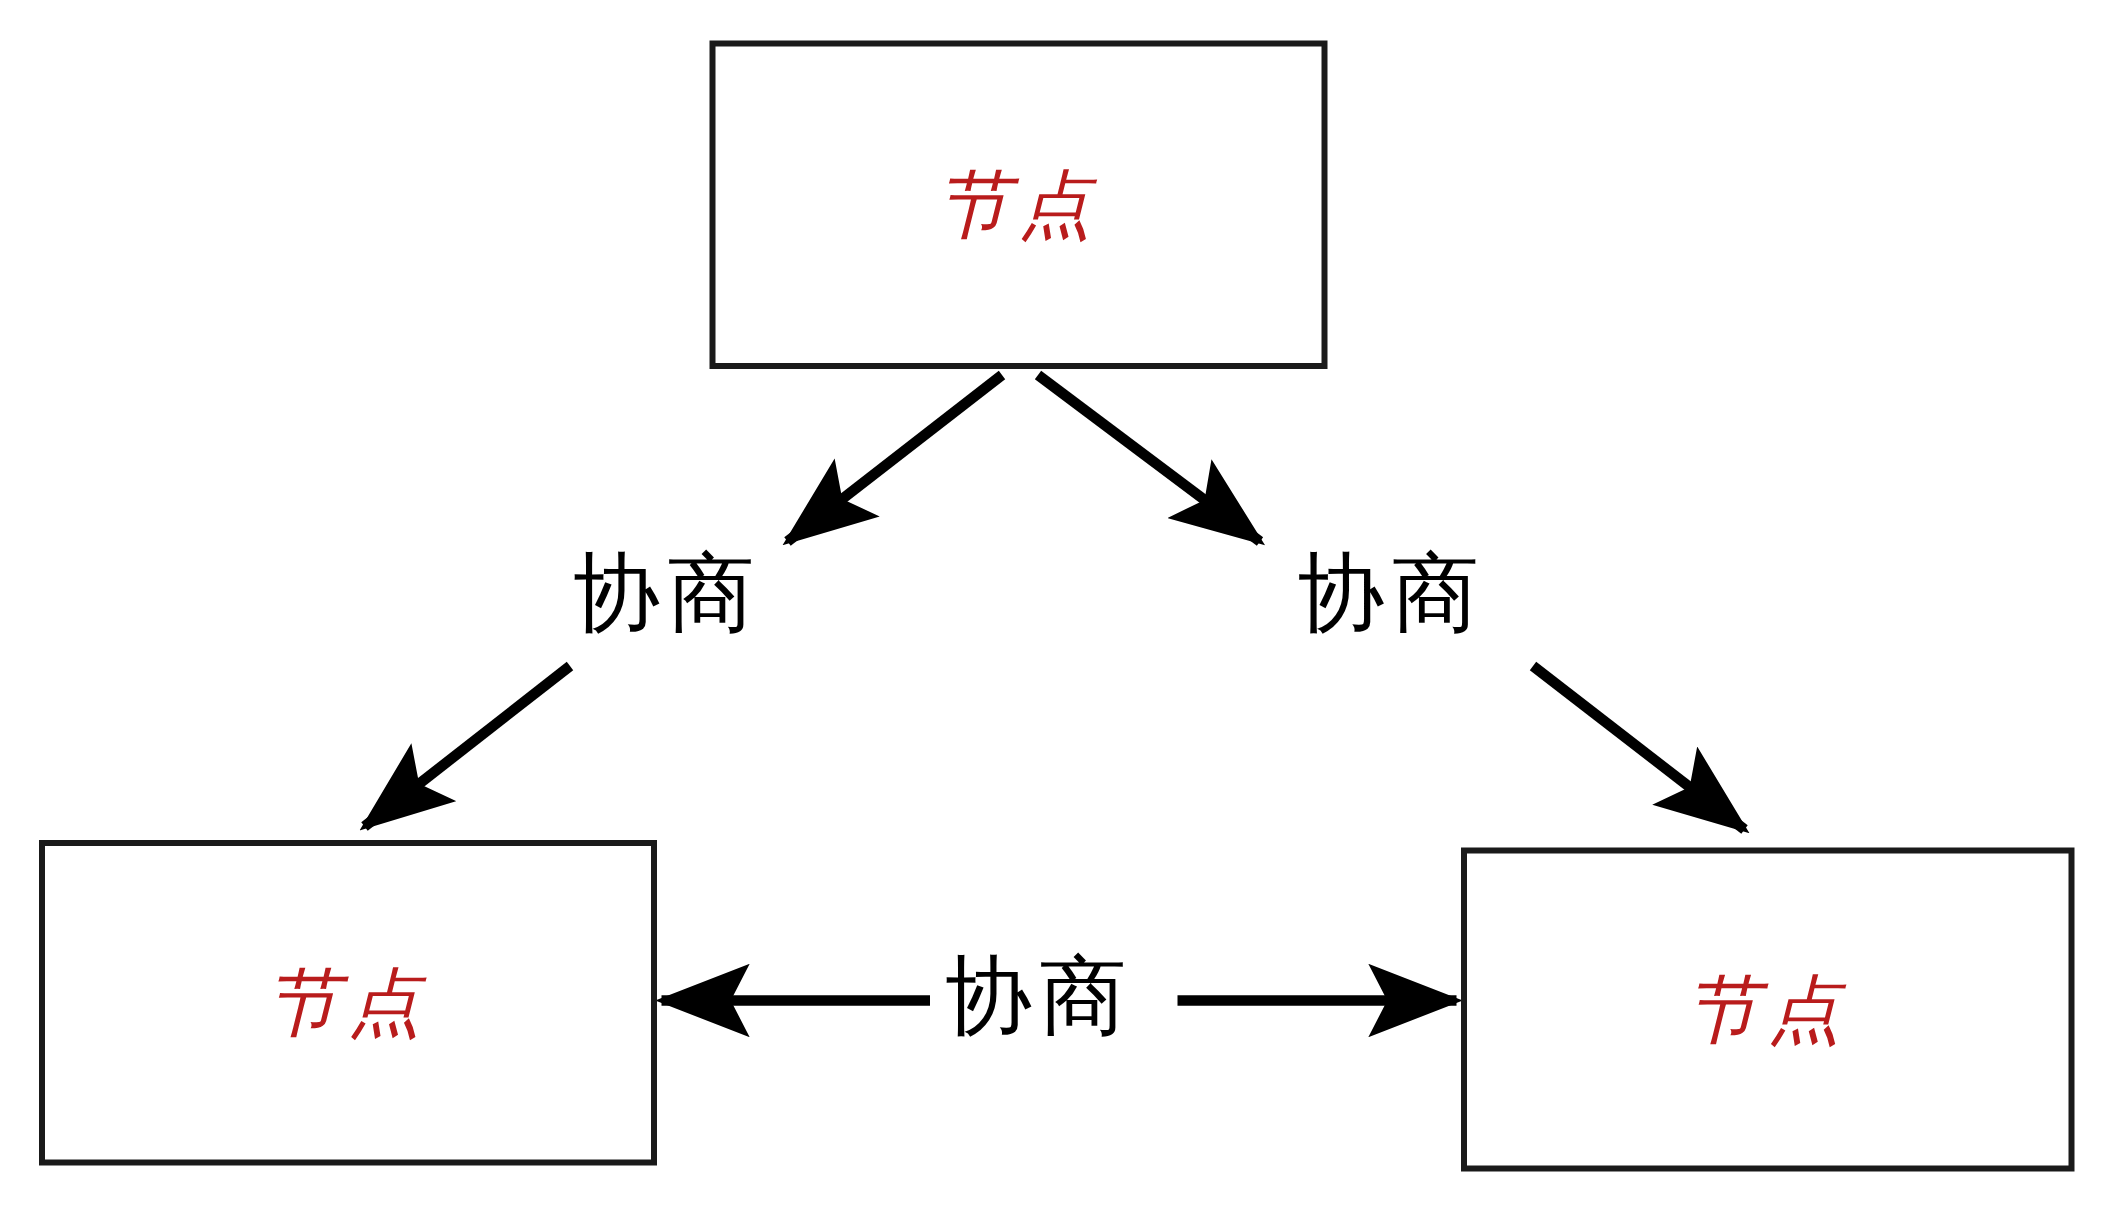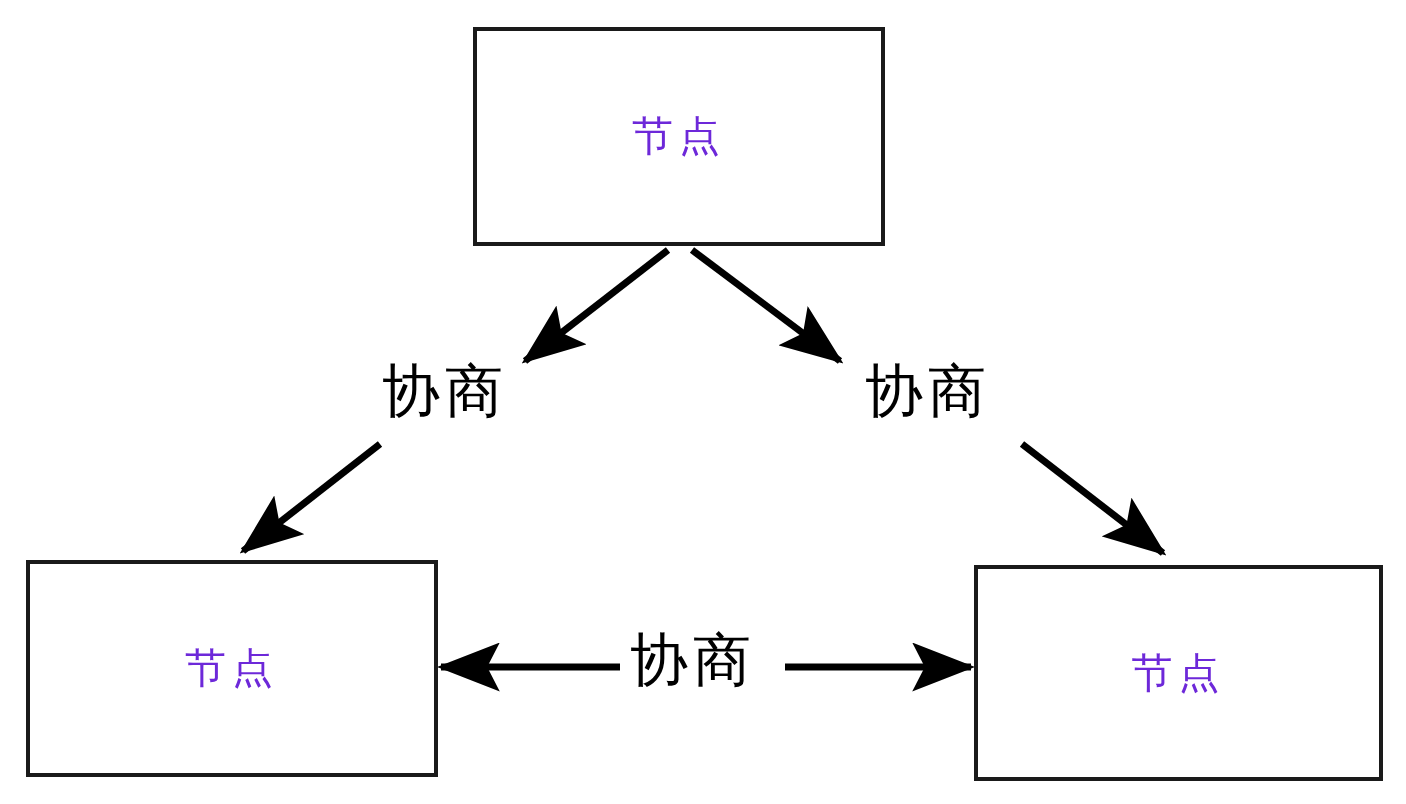--- a/index.html
+++ b/index.html
@@ -28,26 +28,27 @@
     box-sizing: border-box;
     background: #ffffff;
     border: 4px solid #1a1a1a;
     display: flex;
     align-items: center;
     justify-content: center;
     z-index: 3;
   }
   .node-label {
     font-family: "DejaVu Serif", "Liberation Serif", serif;
-    font-size: 41px;
+    font-size: 49px;
     line-height: 1;
-    color: #6d28d9;
+    color: #b91c1c;
     letter-spacing: 6px;
     white-space: nowrap;
     user-select: none;
+    font-style: italic;
   }
   #node-top {
     left: 473px;
     top: 27px;
     width: 412px;
     height: 219px;
   }
   #node-bottom-left {
     left: 26px;
     top: 560px;
@@ -55,21 +56,21 @@
     height: 217px;
   }
   #node-bottom-right {
     left: 974px;
     top: 565px;
     width: 409px;
     height: 216px;
   }
   .edge-label {
     position: absolute;
-    font-family: Liberation Mono, monospace;
+    font-family: Liberation Sans, sans-serif;
     font-size: 58px;
     line-height: 1;
     color: #000000;
     letter-spacing: 5px;
     white-space: nowrap;
     background: #ffffff;
     padding: 2px 10px;
     z-index: 2;
     user-select: none;
   }

